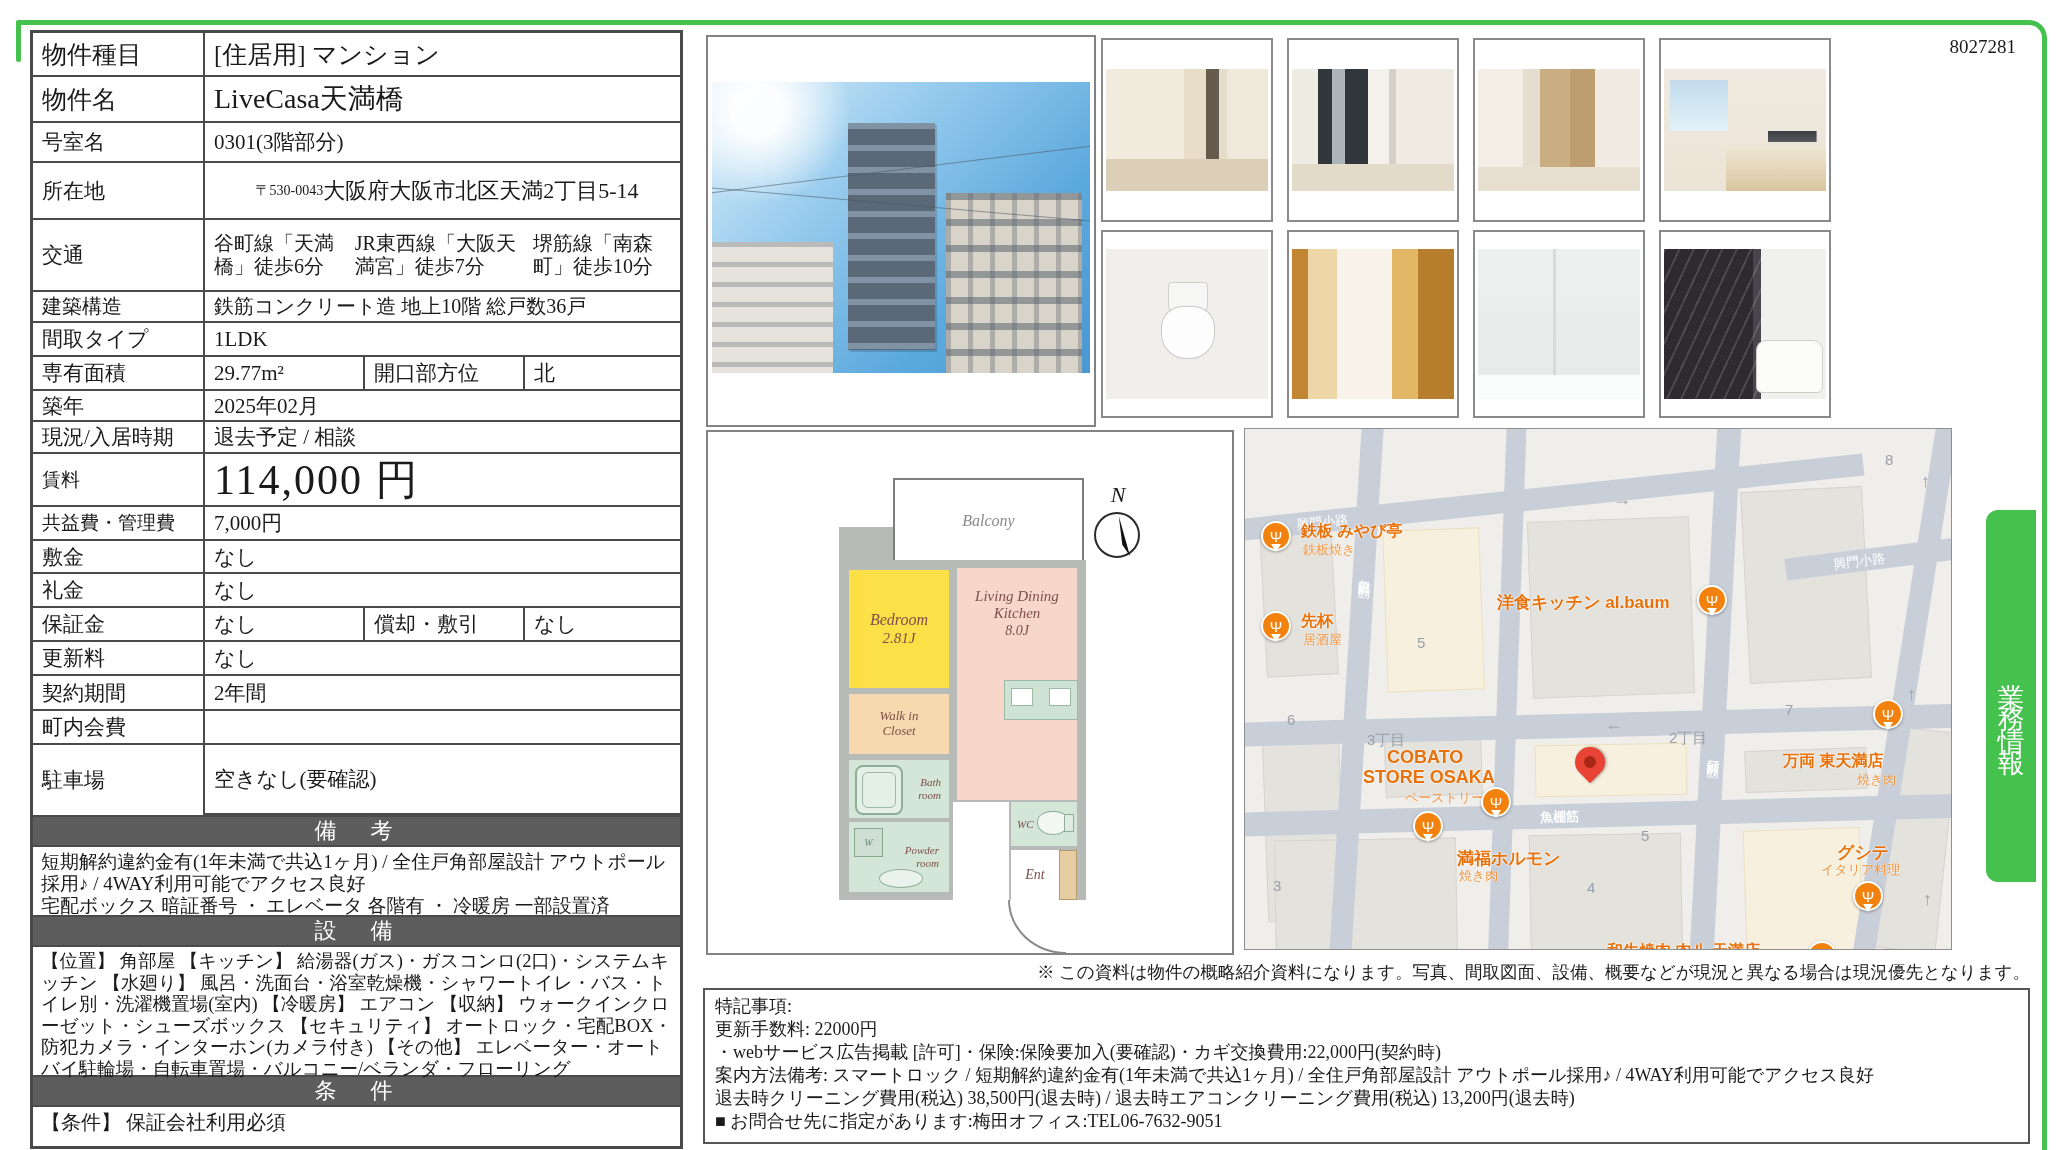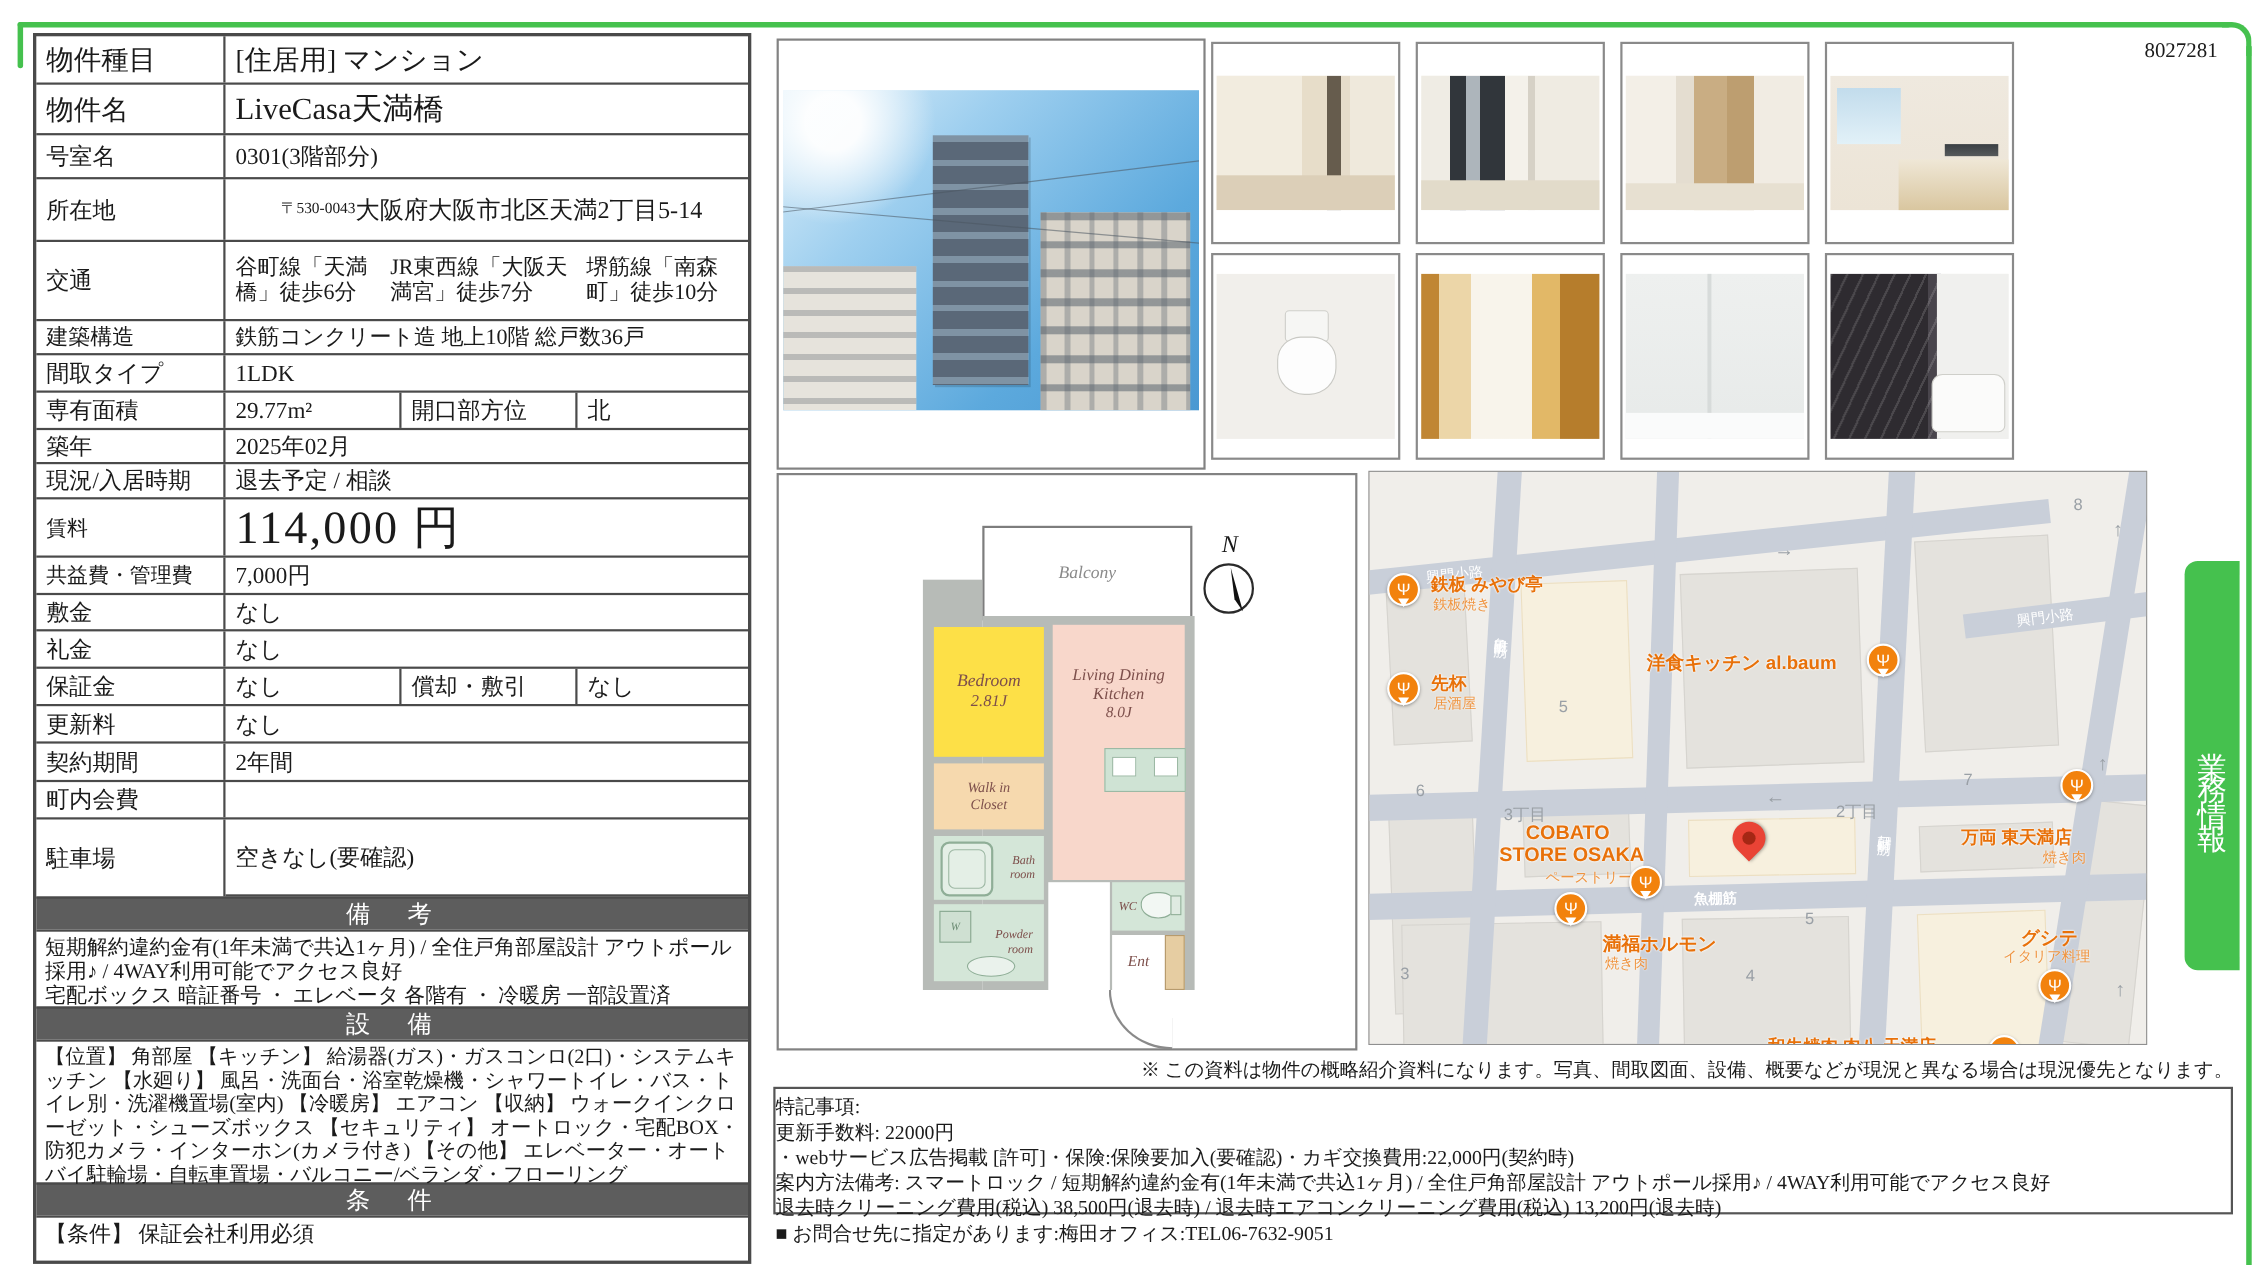--- a/index.html
+++ b/index.html
@@ -112,21 +112,21 @@
   .redpin{position:absolute;width:30px;height:30px;background:#e94335;border-radius:50% 50% 50% 0;transform:rotate(-45deg);box-shadow:1px 1px 3px rgba(0,0,0,.35);}
   .redpin::after{content:"";position:absolute;left:9px;top:9px;width:12px;height:12px;border-radius:50%;background:#a52714;}
   .marrow{position:absolute;color:#9aa0a6;font-size:18px;}
 
   
   .side-tab{position:absolute;left:1986px;top:510px;width:50px;height:372px;background:#45c14e;border-radius:12px 0 0 12px;color:#fff;
             display:flex;align-items:center;justify-content:center;
             writing-mode:vertical-rl;text-orientation:upright;font-size:27px;letter-spacing:22px;
             font-family:"Liberation Sans","DejaVu Sans",sans-serif;padding-top:20px;box-sizing:border-box;}
   .disclaimer{position:absolute;left:740px;top:960px;width:1290px;text-align:right;font-size:17.5px;}
-  .notes{position:absolute;left:703px;top:988px;width:1327px;height:116px;border:2px solid #555;box-sizing:border-box;padding:5px 0;font-size:18px;line-height:23px;}
+  .notes{position:absolute;left:703px;top:988px;width:1327px;height:156px;border:2px solid #555;box-sizing:border-box;padding:5px 10px;font-size:18px;line-height:23px;}
 </style>
 </head>
 <body>
 
 <div class="page">
 
   <div class="doc-number">8027281</div>
   <div class="g-top"></div>
   <div class="g-stub"></div>
   <div class="g-corner"></div>
@@ -288,21 +288,21 @@
         <div class="needle"></div>
       </div>
 
     <div class="abs gwall" style="left:131px;top:95px;width:54px;height:373px"></div>
     <div class="abs gwall" style="left:185px;top:128px;width:193px;height:340px"></div>
 
     <div class="room" style="left:141px;top:138px;width:100px;height:118px;background:#fde047">
       <div class="fp-label" style="font-size:16px">Bedroom</div>
       <div class="fp-label" style="font-size:15px">2.81J</div>
     </div>
-    <div class="room" style="left:249px;top:136px;width:120px;height:232px;background:#f8d7cb;justify-content:flex-start;padding-top:38px;box-sizing:border-box">
+    <div class="room" style="left:249px;top:136px;width:120px;height:232px;background:#f8d7cb;justify-content:flex-start;padding-top:20px;box-sizing:border-box">
       <div class="fp-label" style="font-size:15px">Living Dining</div>
       <div class="fp-label" style="font-size:15px">Kitchen</div>
       <div class="fp-label" style="font-size:14px">8.0J</div>
       <div class="kcounter">
         <i style="left:6px"></i>
         <i style="right:6px"></i>
       </div>
     </div>
     <div class="room" style="left:141px;top:262px;width:100px;height:60px;background:#f6d9ae">
       <div class="fp-label" style="font-size:13px">Walk in</div>

